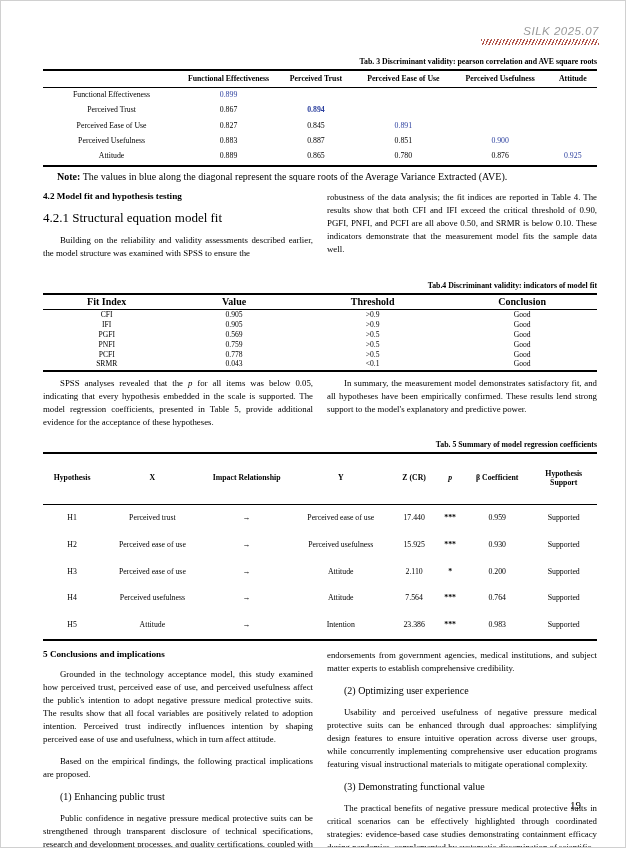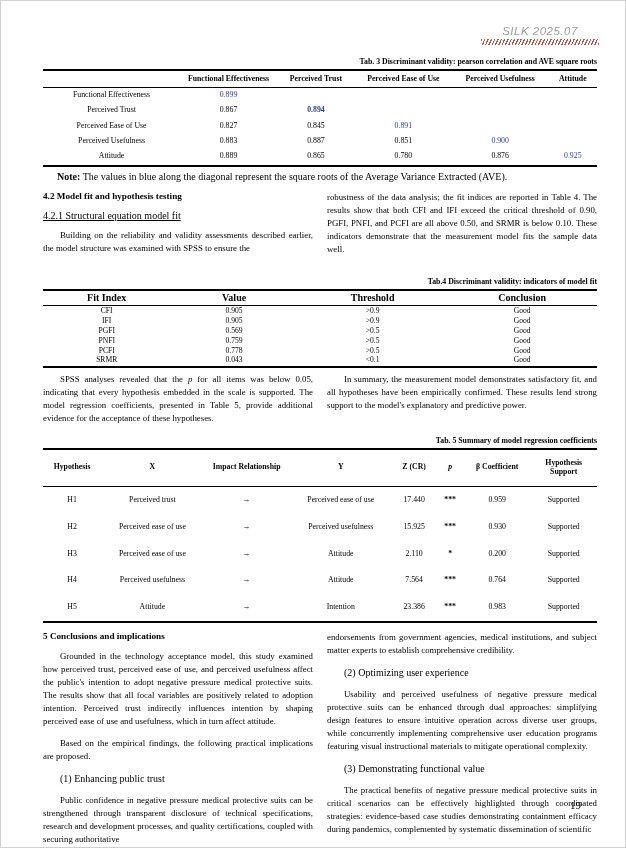--- a/index.html
+++ b/index.html
@@ -8,21 +8,21 @@
     width:626px;height:848px;
     box-sizing:border-box;
     background:#ffffff;
     border:1px solid #d0d0d0;
     padding:56px 28px 0 42px;
     font-family:"Liberation Serif", serif;
     color:#000;
     overflow:hidden;
   }
   
-  .journal-mark{position:absolute;top:24px;right:26px;text-align:center;}
+  .journal-mark{position:absolute;top:24px;right:26px;text-align:right;}
   .journal-name{
     font-family:"Liberation Sans", sans-serif;
     font-style:italic;font-size:11.5px;color:#9b9b9b;letter-spacing:.5px;
   }
   .hatch{
     margin-top:2px;margin-left:auto;width:118px;height:6px;
     background:repeating-linear-gradient(115deg,#b2574d 0,#b2574d 1.2px,transparent 1.2px,transparent 3px);
   }
   
   .caption{font-size:7.8px;font-weight:bold;text-align:right;margin:0 0 3px 0;}
@@ -34,32 +34,32 @@
         border-top:2px solid #000;border-bottom:2px solid #000;}
   thead tr{border-bottom:1px solid #000;}
   th{font-size:7.8px;font-weight:bold;text-align:center;padding:3.5px 1px;line-height:1.15;}
   td{font-size:7.8px;text-align:center;padding:3.2px 1px;line-height:1.15;word-wrap:break-word;}
   #table3{margin-bottom:0;}
   #table3 col.c0{width:25.5%;} #table3 col.c1{width:18%;} #table3 col.c2{width:14.5%;}
   #table3 col.c3{width:18%;}  #table3 col.c4{width:18%;}  #table3 col.c5{width:9%;}
   #table4 th{padding:1.6px 1px;font-size:10px;}
   #table4 td{padding:0.6px 1px;font-size:7.6px;}
   #table4 col.c0{width:23%;} #table4 col.c1{width:23%;} #table4 col.c2{width:27%;} #table4 col.c3{width:27%;}
-  #table5 th{padding:9px 1px;}
+  #table5 th{padding:16px 1px;}
   #table5 td{padding:9px 1px;}
   #table5 col.c0{width:10.5%;} #table5 col.c1{width:18.5%;} #table5 col.c2{width:15.5%;}
   #table5 col.c3{width:18.5%;} #table5 col.c4{width:8%;}   #table5 col.c5{width:5%;}
   #table5 col.c6{width:12%;}   #table5 col.c7{width:12%;}
   #table5 th:nth-child(6){font-style:italic;}
   #table5 td:nth-child(6){font-weight:bold;}
   
   .twocol{display:flex;gap:14px;margin-top:9px;}
   .col{flex:1;min-width:0;}
   .h{font-size:9.2px;font-weight:bold;margin:0 0 9px 0;}
-  .subh{font-size:10px;font-weight:normal;margin:0 0 8px 0;text-decoration:underline;}
+  .subh{font-size:13px;font-weight:normal;margin:0 0 8px 0;}
   .para{font-size:8.8px;line-height:13px;text-align:justify;margin:0 0 9px 0;text-indent:17px;}
   .para.noindent{text-indent:0;}
   .subpoint{font-size:10px;line-height:13px;margin:0 0 9px 0;text-indent:17px;}
   .page-number{position:absolute;bottom:36px;right:44px;font-size:11px;}
 </style>
 </head>
 <body>
 
 <div class="page">
 

